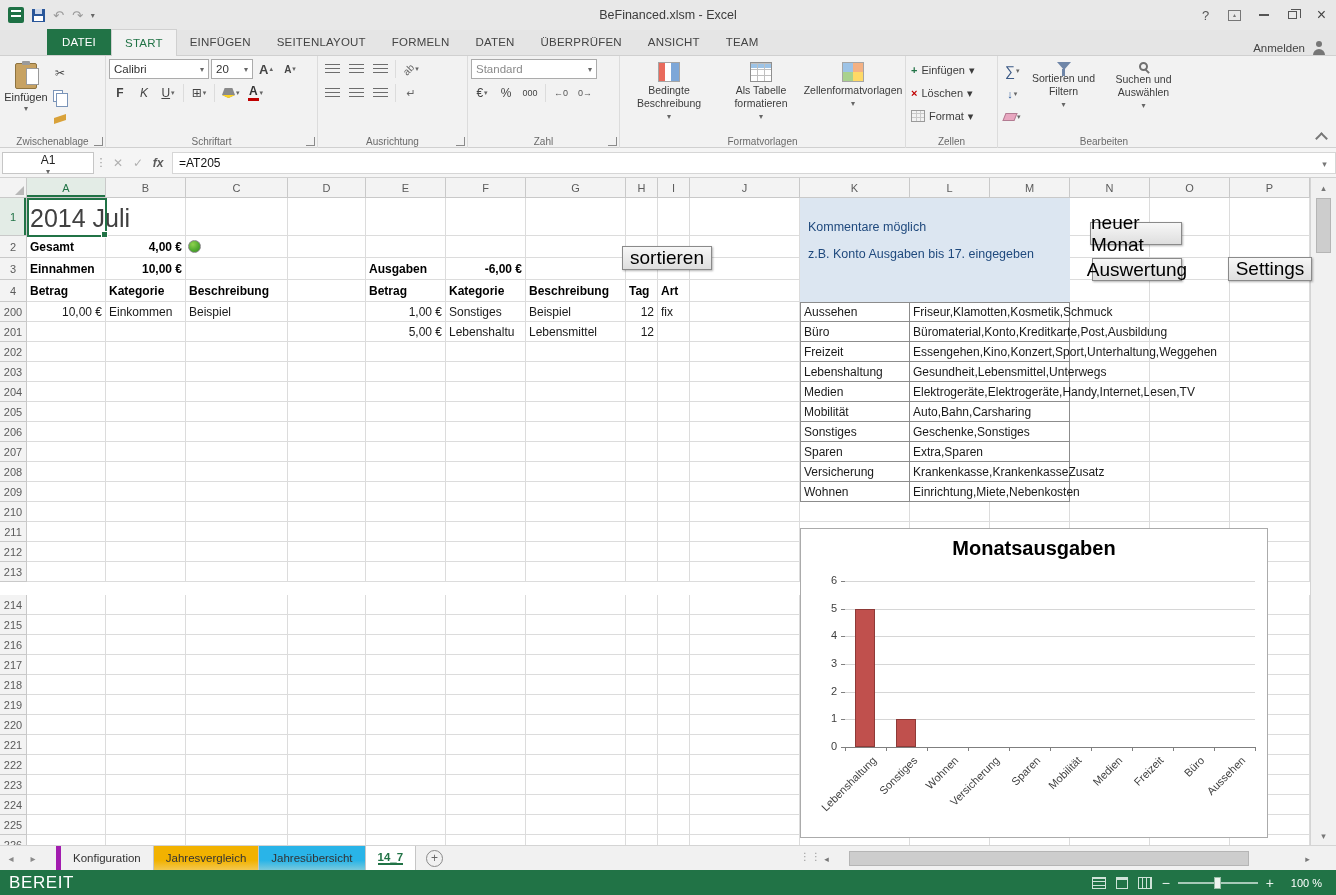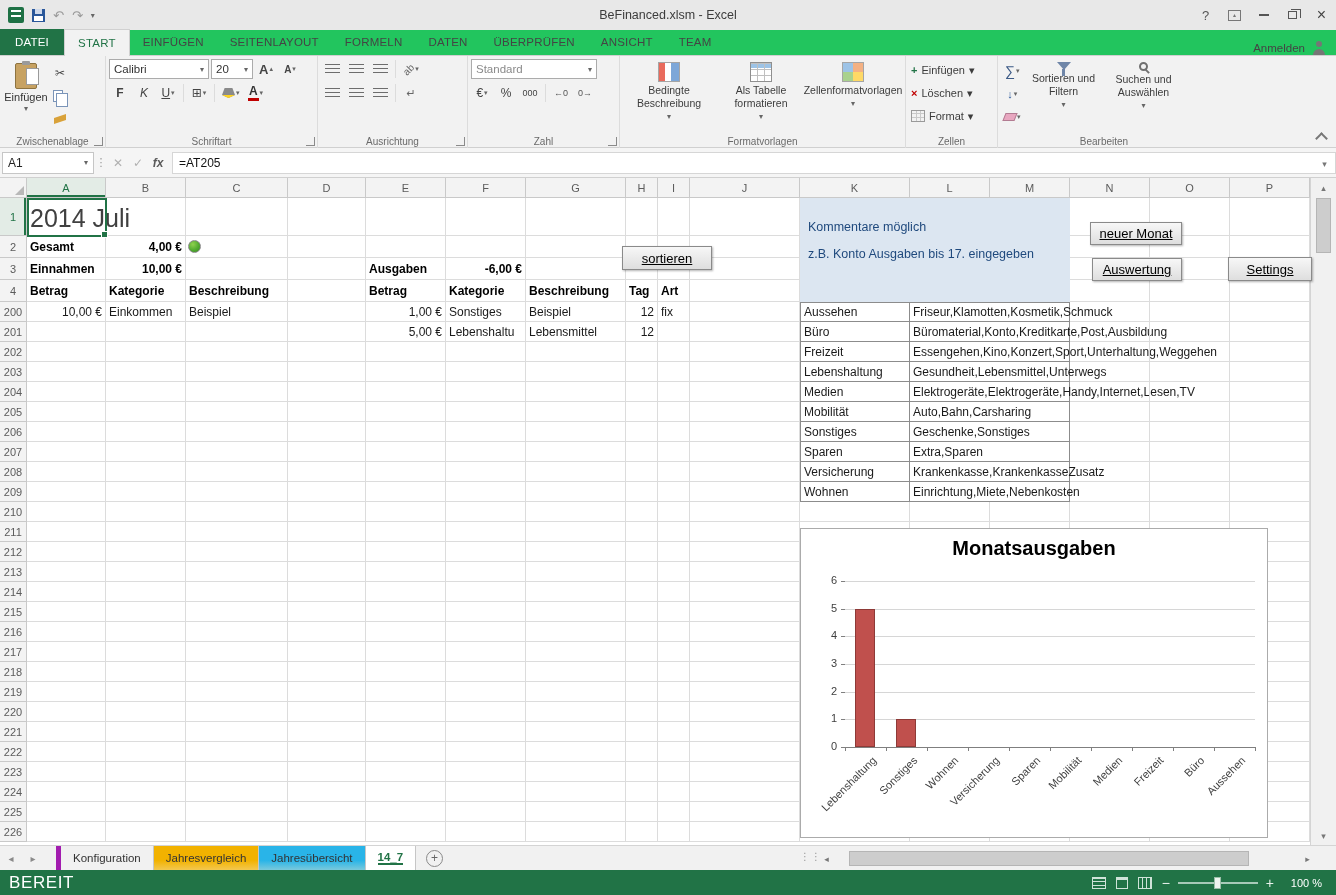--- a/index.html
+++ b/index.html
@@ -21,21 +21,21 @@
   .win-title { position:absolute; left:0; right:0; text-align:center; font-size:12.5px; color:#3c3c3c; }
   .win-controls { margin-left:auto; display:flex; align-items:center; z-index:2; }
   .win-btn { width:29px; height:26px; display:flex; align-items:center; justify-content:center; color:#555; font-size:13px; }
   .ic-ribopt { width:13px; height:11px; border:1px solid #777; display:flex; align-items:flex-start; justify-content:center; font-size:6px; color:#777; }
   .ic-min { width:10px; height:2px; background:#555; }
   .ic-restore { width:9px; height:8px; border:1px solid #555; position:relative; background:#e8e8e8; }
   .ic-restore::before { content:""; position:absolute; top:-3px; left:2px; width:9px; height:8px; border:1px solid #555; border-bottom:none; border-left:none; }
   .ic-close { font-size:16px; color:#444; line-height:1; }
 
   
-  .tabrow { position:absolute; top:30px; left:0; width:1336px; height:26px; background:#22c55e; border-bottom:1px solid #d0d0d0; display:flex; align-items:flex-end; }
+  .tabrow { position:absolute; top:30px; left:0; width:1336px; height:26px; background:#e5e5e5; border-bottom:1px solid #d0d0d0; display:flex; align-items:flex-end;padding-left:47px; }
   .rtab { padding:0 13px; height:26px; display:flex; align-items:center; font-size:11.5px; color:#444; letter-spacing:.2px; }
   .rtab.file { background:#217346; color:#fff; padding:0 15px; }
   .rtab.active { background:#f2f2f2; color:#217346; border:1px solid #d0d0d0; border-bottom:none; height:27px; margin-bottom:-1px; z-index:2; }
   .signin { margin-left:auto; display:flex; align-items:center; gap:7px; padding-right:10px; font-size:11.5px; color:#444; }
   .ic-person { width:14px; height:14px; position:relative; }
   .ic-person::before { content:""; position:absolute; top:0; left:4px; width:6px; height:6px; border-radius:50%; background:#767676; }
   .ic-person::after { content:""; position:absolute; bottom:0; left:1px; width:12px; height:6px; border-radius:6px 6px 0 0; background:#767676; }
 
   
   .ribbon { position:absolute; top:56px; left:0; width:1336px; height:92px; background:#f2f2f2; border-bottom:1px solid #d0d0d0; display:flex; }
@@ -84,21 +84,21 @@
   .ic-filld { font-size:11px; color:#2a579a; }
   .ic-eraser { width:12px; height:8px; background:#e8a7c0; border:1px solid #b27c92; transform:skewX(-22deg); }
   .ic-funnel { width:0; height:0; border-left:7px solid transparent; border-right:7px solid transparent; border-top:8px solid #6f86a8; position:relative; }
   .ic-funnel::after { content:""; position:absolute; left:-1.5px; top:-1px; width:3px; height:7px; background:#6f86a8; }
   .ic-mag { width:9px; height:9px; border:2px solid #707070; border-radius:50%; position:relative; }
   .ic-mag::after { content:""; position:absolute; right:-4px; bottom:-3px; width:6px; height:2px; background:#707070; transform:rotate(45deg); }
   .ribbon-collapse { position:absolute; right:10px; bottom:4px; width:9px; height:9px; border-top:2px solid #777; border-left:2px solid #777; transform:rotate(45deg); }
 
   
   .formulabar { position:absolute; top:148px; left:0; width:1336px; height:30px; background:#f5f5f5; border-bottom:1px solid #d0d0d0; display:flex; align-items:center; }
-  .namebox { width:92px; height:22px; margin-left:2px; background:#fff; border:1px solid #c6c6c6; display:flex; align-items:center; justify-content:space-between; padding:0 5px; font-size:12px; }
+  .namebox { width:92px; height:22px; margin-left:2px; background:#fff; border:1px solid #c6c6c6; display:flex; align-items:center; justify-content:space-between; padding:0 5px; font-size:12px;flex-direction:column; }
   .namebox .drop { font-size:8px; color:#666; }
   .fb-grip { width:14px; text-align:center; color:#9a9a9a; font-size:11px; }
   .fb-btn { width:20px; text-align:center; color:#b0b0b0; font-size:12px; }
   .fb-fx { color:#5a5a5a; font-style:italic; font-size:12px; font-weight:700; }
   .fb-input { flex:1; height:22px; background:#fff; border:1px solid #d6d6d6; border-right:none; margin-left:4px; display:flex; align-items:center; padding:0 6px; font-size:12px; color:#111; }
   .fb-expand { width:22px; text-align:center; color:#777; font-size:9px; background:#fff; border:1px solid #d6d6d6; border-left:none; height:22px; line-height:22px; }
 
   
   .gridwrap { position:absolute; top:178px; left:0; width:1310px; height:667px; background:#fff; overflow:visible; }
   #colHead { display:flex; height:20px; }
@@ -120,21 +120,21 @@
   .cell.catl { border-left:none; }
   .cell.cat-top { border-top:1px solid #8c8c8c; }
 
   
   .sel-overlay { position:absolute; left:27px; top:20px; width:80px; height:39px; border:2px solid #217346; z-index:5; pointer-events:none; }
   .sel-overlay::after { content:""; position:absolute; right:-3px; bottom:-3px; width:5px; height:5px; background:#217346; border:1px solid #fff; }
   .cf-circle { position:absolute; left:188px; top:62px; width:13px; height:13px; border-radius:50%; z-index:3;
      background:radial-gradient(circle at 35% 30%,#8fd14f,#4ea72e 60%,#3a8a1f); border:1px solid #8a8a8a; }
   .comment-box { position:absolute; left:800px; top:20px; width:270px; height:104px; background:#dce6f1; z-index:2; padding:16px 8px 0 8px; }
   .comment-box div { font-size:12.5px; color:#1f497d; line-height:27px; white-space:nowrap; }
-  .xbtn { position:absolute; z-index:4; background:linear-gradient(#f7f7f7,#dedede); border:1px solid #8a8a8a; box-shadow:1px 1px 2px rgba(0,0,0,.3); display:flex; align-items:center; justify-content:center; font-size:13px; color:#000;text-decoration:underline; }
+  .xbtn { position:absolute; z-index:4; background:linear-gradient(#f7f7f7,#dedede); border:1px solid #8a8a8a; box-shadow:1px 1px 2px rgba(0,0,0,.3); display:flex; align-items:center; justify-content:center; font-size:19px; color:#000; }
 
   
   #chart { position:absolute; left:800px; top:350px; width:468px; height:310px; background:#fff; border:1px solid #ababab; z-index:2; }
   #chartTitle { position:absolute; top:8px; left:0; right:0; text-align:center; font-size:20px; font-weight:700; color:#000; }
   #plotArea { position:absolute; left:44px; top:52px; width:410px; height:166px; }
   .gl { position:absolute; left:0; width:410px; height:1px; background:#d6d6d6; }
   .xaxis { position:absolute; left:44px; top:218px; width:411px; height:1px; background:#7f7f7f; z-index:2; }
   .bar { position:absolute; bottom:0; width:20px; border:1px solid #8e3a37; z-index:2; }
   .ytick { position:absolute; left:14px; width:22px; text-align:right; font-size:11px; color:#3f3f3f; }
   .ytm { position:absolute; left:40px; width:4px; height:1px; background:#7f7f7f; }
@@ -906,21 +906,21 @@
           <div class="cell" style="width: 32px;"></div>
           <div class="cell" style="width: 32px;"></div>
           <div class="cell" style="width: 110px;"></div>
           <div class="cell" style="width: 110px;"></div>
           <div class="cell" style="width: 80px;"></div>
           <div class="cell" style="width: 80px;"></div>
           <div class="cell" style="width: 80px;"></div>
           <div class="cell" style="width: 80px;"></div>
           <div class="cell" style="width: 80px;"></div>
         </div>
-        <div class="grow" style="height: 20px;">
+        <div class="grow" style="height: 20px; margin-top: 13px;">
           <div class="rowhdr">214</div>
           <div class="cell" style="width: 79px;"></div>
           <div class="cell" style="width: 80px;"></div>
           <div class="cell" style="width: 102px;"></div>
           <div class="cell" style="width: 78px;"></div>
           <div class="cell" style="width: 80px;"></div>
           <div class="cell" style="width: 80px;"></div>
           <div class="cell" style="width: 100px;"></div>
           <div class="cell" style="width: 32px;"></div>
           <div class="cell" style="width: 32px;"></div>

